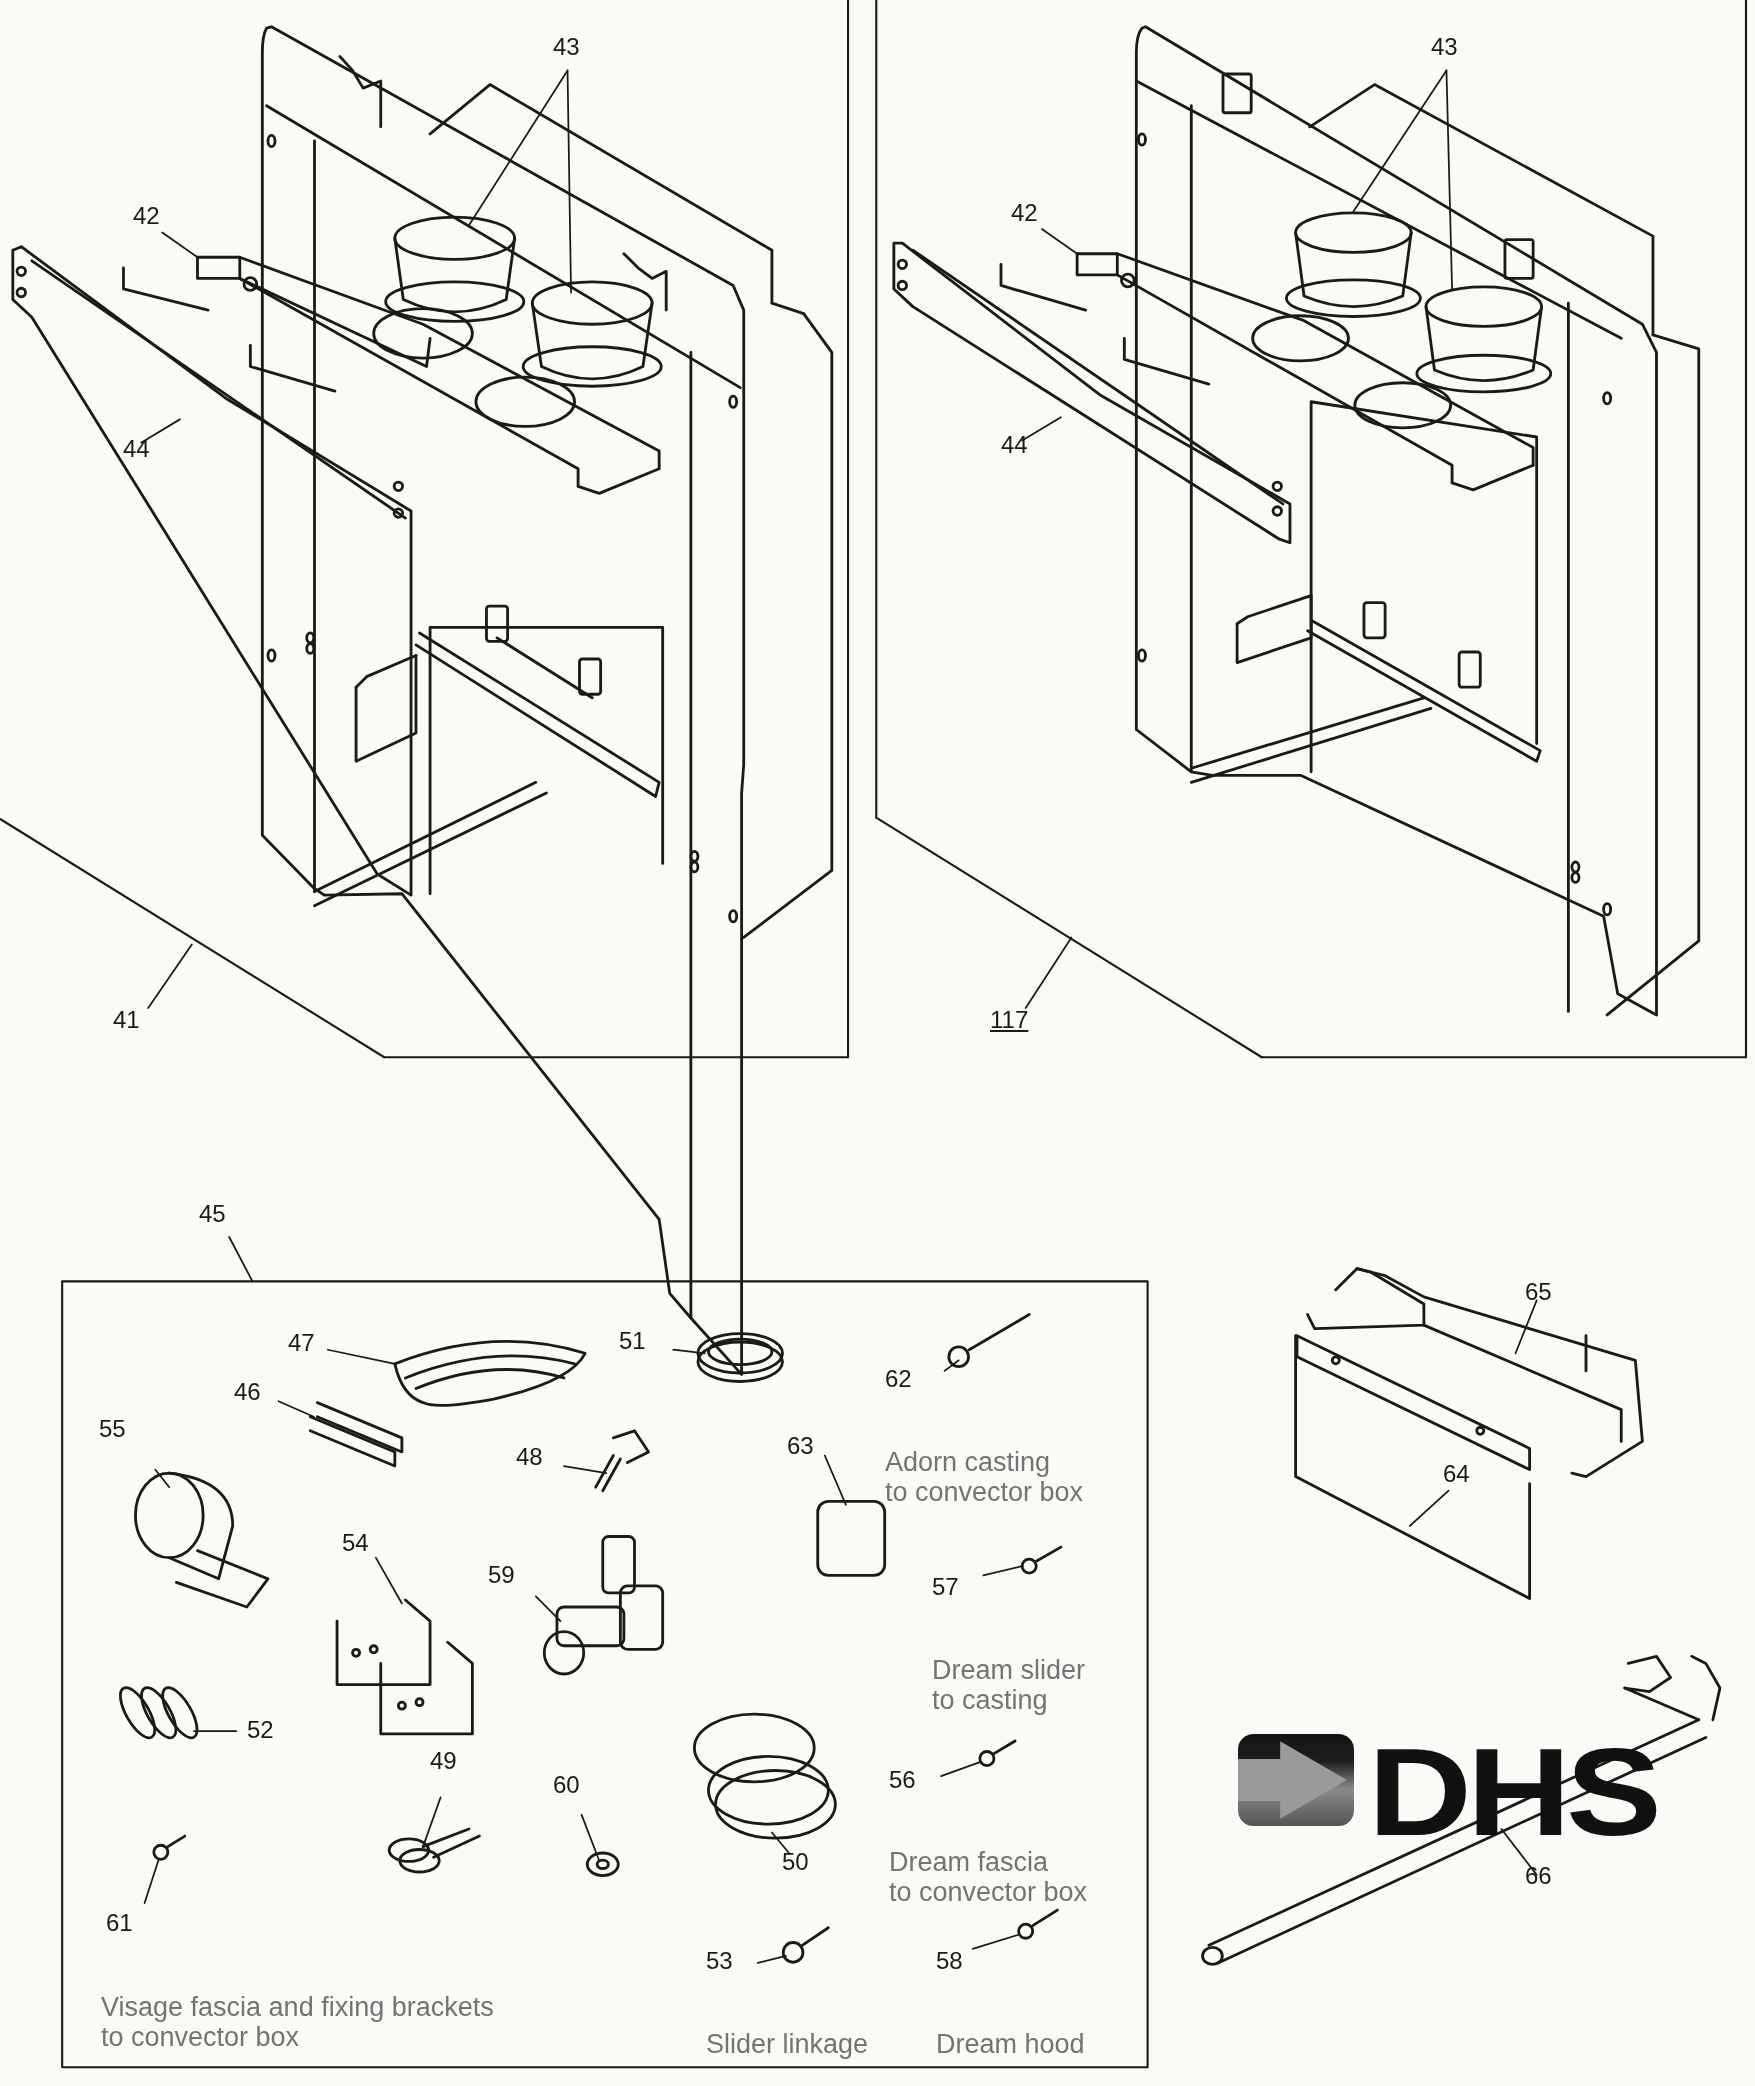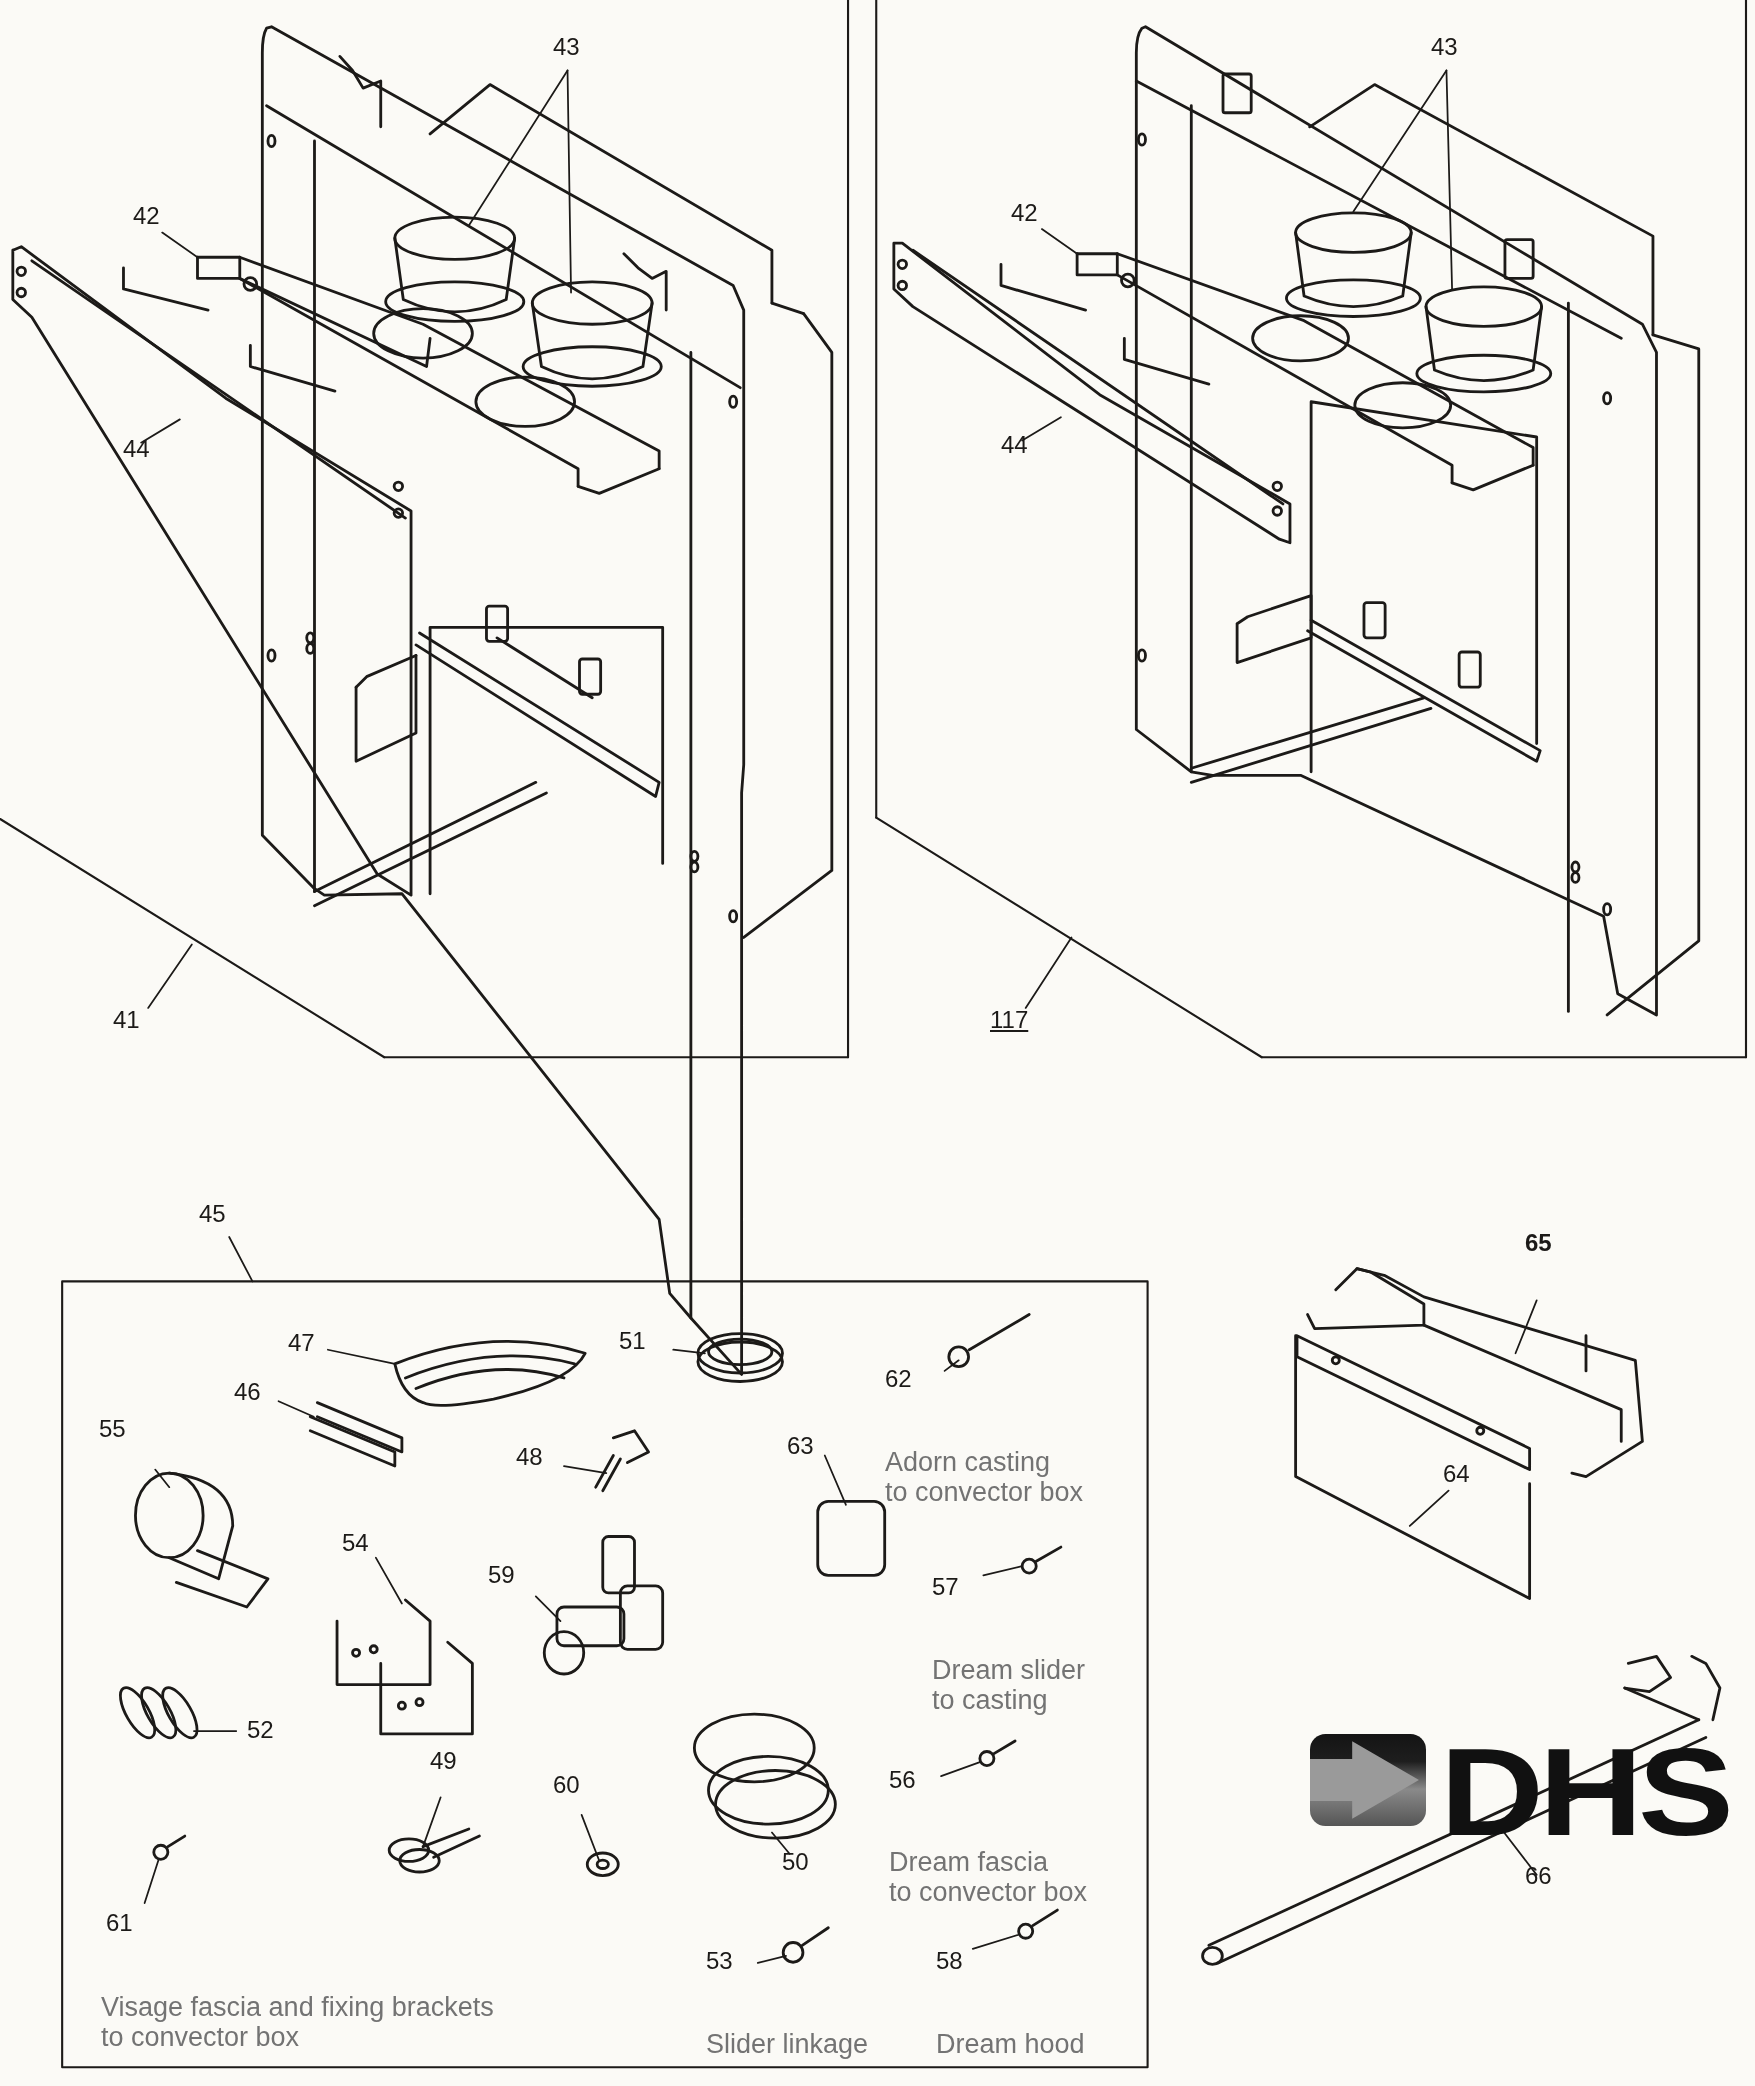--- a/index.html
+++ b/index.html
@@ -1,21 +1,21 @@
 <!DOCTYPE html>
 <html style="font-size:11.3px"><head>
 <meta charset="utf-8">
 <style>
   html, body { margin:0; padding:0; background:#fbfaf6; }
   body { width:1756px; height:2087px; position:relative; overflow:hidden;
          font-family:"Liberation Sans", sans-serif; color:#1c1a18; }
   svg { position:absolute; left:0; top:0; }
   .lbl { position:absolute; font-size:24px; line-height:1; color:#1c1a18; white-space:nowrap; }
   .desc { position:absolute; font-size:27px; line-height:1.12; color:#737373; white-space:nowrap;margin-top:48px; }
-  .logo { position:absolute; left:1310px; top:1734px; width:423px; height:92px; }
+  .logo { position:absolute; left:1238px; top:1734px; width:423px; height:92px; }
   .logo-box { position:absolute; left:0; top:0; width:116px; height:92px; border-radius:15.5px;
               background:linear-gradient(#141414 0%, #1e1e1e 30%, #8a8a8a 60%, #555 100%); overflow:hidden; }
   .logo-text { position:absolute; left:130px; top:-14px; font-size:125px; font-weight:bold;
                letter-spacing:-4.2px; color:#111; font-family:"Liberation Sans", sans-serif; transform:scaleX(1.15); transform-origin:left top; }
 </style>
 </head>
 <body>
 
 <svg width="1756" height="2087" viewBox="0 0 2491 2961" fill="none" stroke="#1c1a18" stroke-width="4" stroke-linejoin="round" stroke-linecap="round">
 
@@ -349,21 +349,21 @@
   <div>Visage fascia and fixing brackets</div>
   <div>to convector box</div>
 </div>
 <div class="desc" style="left:706px;top:1981px;">
   <div>Slider linkage</div>
 </div>
 <div class="desc" style="left:936px;top:1981px;">
   <div>Dream hood</div>
 </div>
 
-<div class="lbl" style="left:1525px;top:1231px;font-weight:bold;">65</div>
+<div class="lbl" style="left:1525px;top:1280px;">65</div>
 <div class="lbl" style="left:1443px;top:1462px;">64</div>
 <div class="lbl" style="left:1525px;top:1864px;">66</div>
 
 <div class="logo">
   <div class="logo-box">
     <svg width="116" height="92" viewBox="0 0 165 130">
       <polygon points="0,35 60,35 60,10 155,65 60,120 60,95 0,95" fill="#9a9a9a"></polygon>
     </svg>
   </div>
   <div class="logo-text">DHS</div>

